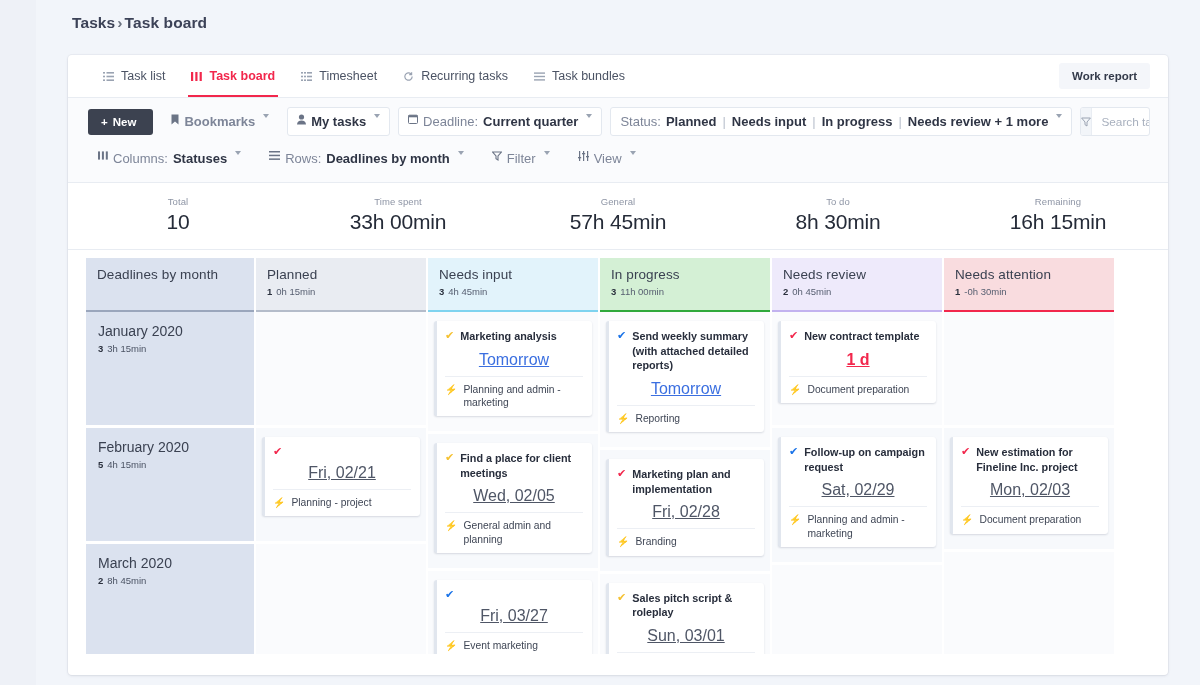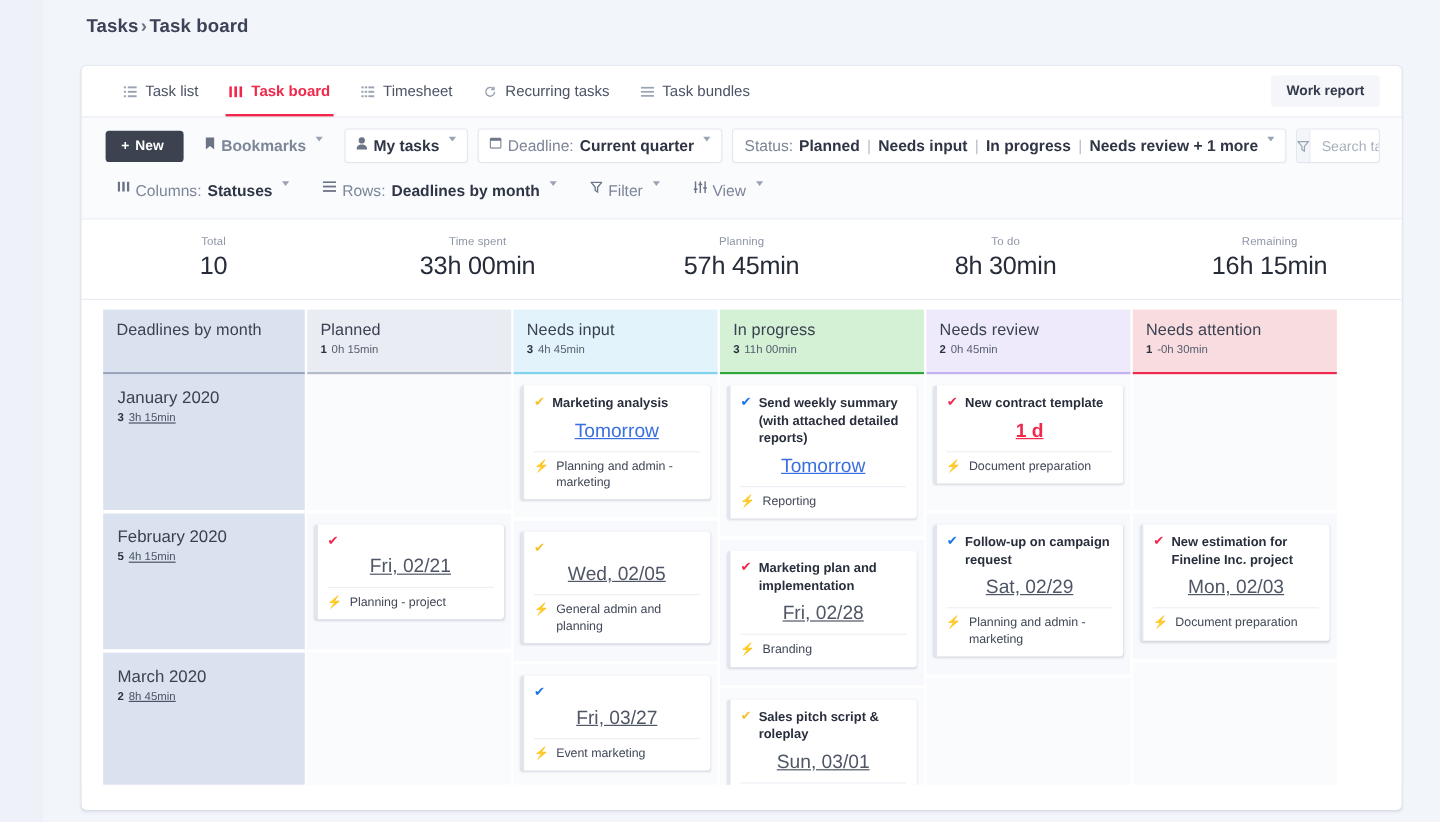--- a/index.html
+++ b/index.html
@@ -168,21 +168,21 @@
     min-height: 116px;
   }
   .cell.rowhead {
     padding: 11px 12px;
     background: #dbe2ef;
     border-bottom: 3px solid #fff;
   }
   .cell.rowhead .m-title { font-size: 14px; color: #3a4151; }
   .cell.rowhead .m-sub { margin-top: 4px; font-size: 9.5px; color: #4b5364; }
   .cell.rowhead .m-sub b { font-weight: bold; color: #2b313e; }
-  .cell.rowhead .m-sub .t { margin-left: 4px; text-decoration: underline; }
+  .cell.rowhead .m-sub .t { margin-left: 4px; }
   
   .tcard {
     background: #fff;
     border-radius: 3px;
     border-left: 3px solid #e1e6ee;
     box-shadow: 0 1px 2px rgba(40,50,80,.16);
     padding: 8px 9px 0 8px;
     margin-bottom: 6px;
   }
   .tcard .top { display: flex; gap: 6px; align-items: flex-start; }
@@ -408,21 +408,21 @@
     <div class="stats">
       <div class="stat">
         <div class="slabel">Total</div>
         <div class="sval">10</div>
       </div>
       <div class="stat">
         <div class="slabel">Time spent</div>
         <div class="sval">33h 00min</div>
       </div>
       <div class="stat">
-        <div class="slabel">Planning</div>
+        <div class="slabel">General</div>
         <div class="sval">57h 45min</div>
       </div>
       <div class="stat">
         <div class="slabel">To do</div>
         <div class="sval">8h 30min</div>
       </div>
       <div class="stat">
         <div class="slabel">Remaining</div>
         <div class="sval">16h 15min</div>
       </div>
@@ -482,20 +482,21 @@
                 <div class="proj">
                   <span class="bolt">⚡</span>
                   <span>Planning and admin - marketing</span>
                 </div>
               </div>
             </div>
             <div class="cell b rsep">
               <div class="tcard">
                 <div class="top">
                   <span class="chk" style="color: rgb(245, 193, 49);">✔</span>
+                  <div class="ttl">Find a place for client meetings</div>
                 </div>
                 <div class="due ">Wed, 02/05</div>
                 <div class="proj">
                   <span class="bolt">⚡</span>
                   <span>General admin and planning</span>
                 </div>
               </div>
             </div>
             <div class="cell" style="border-bottom: 0px;">
               <div class="tcard">

